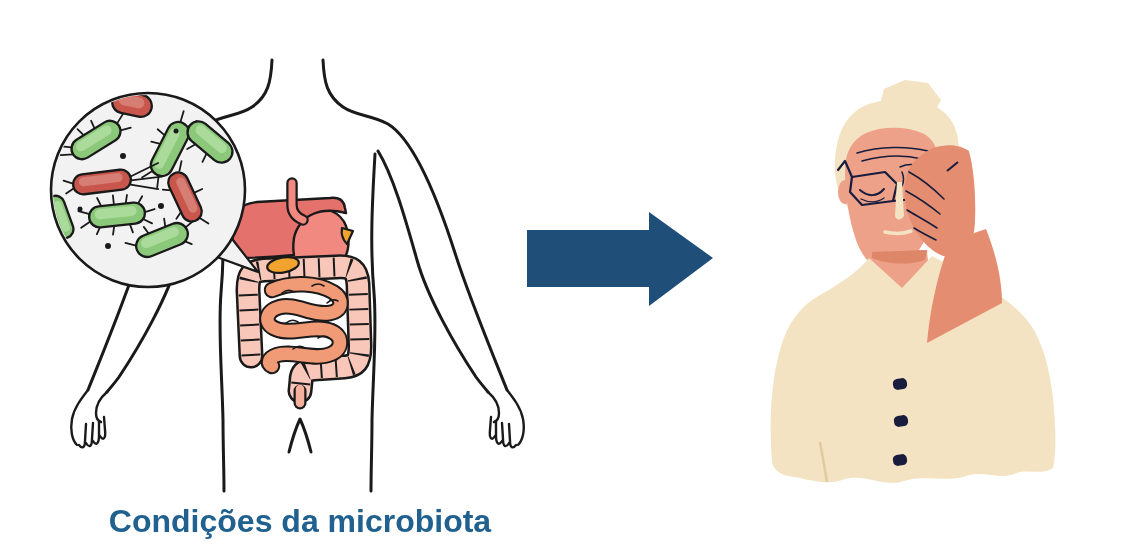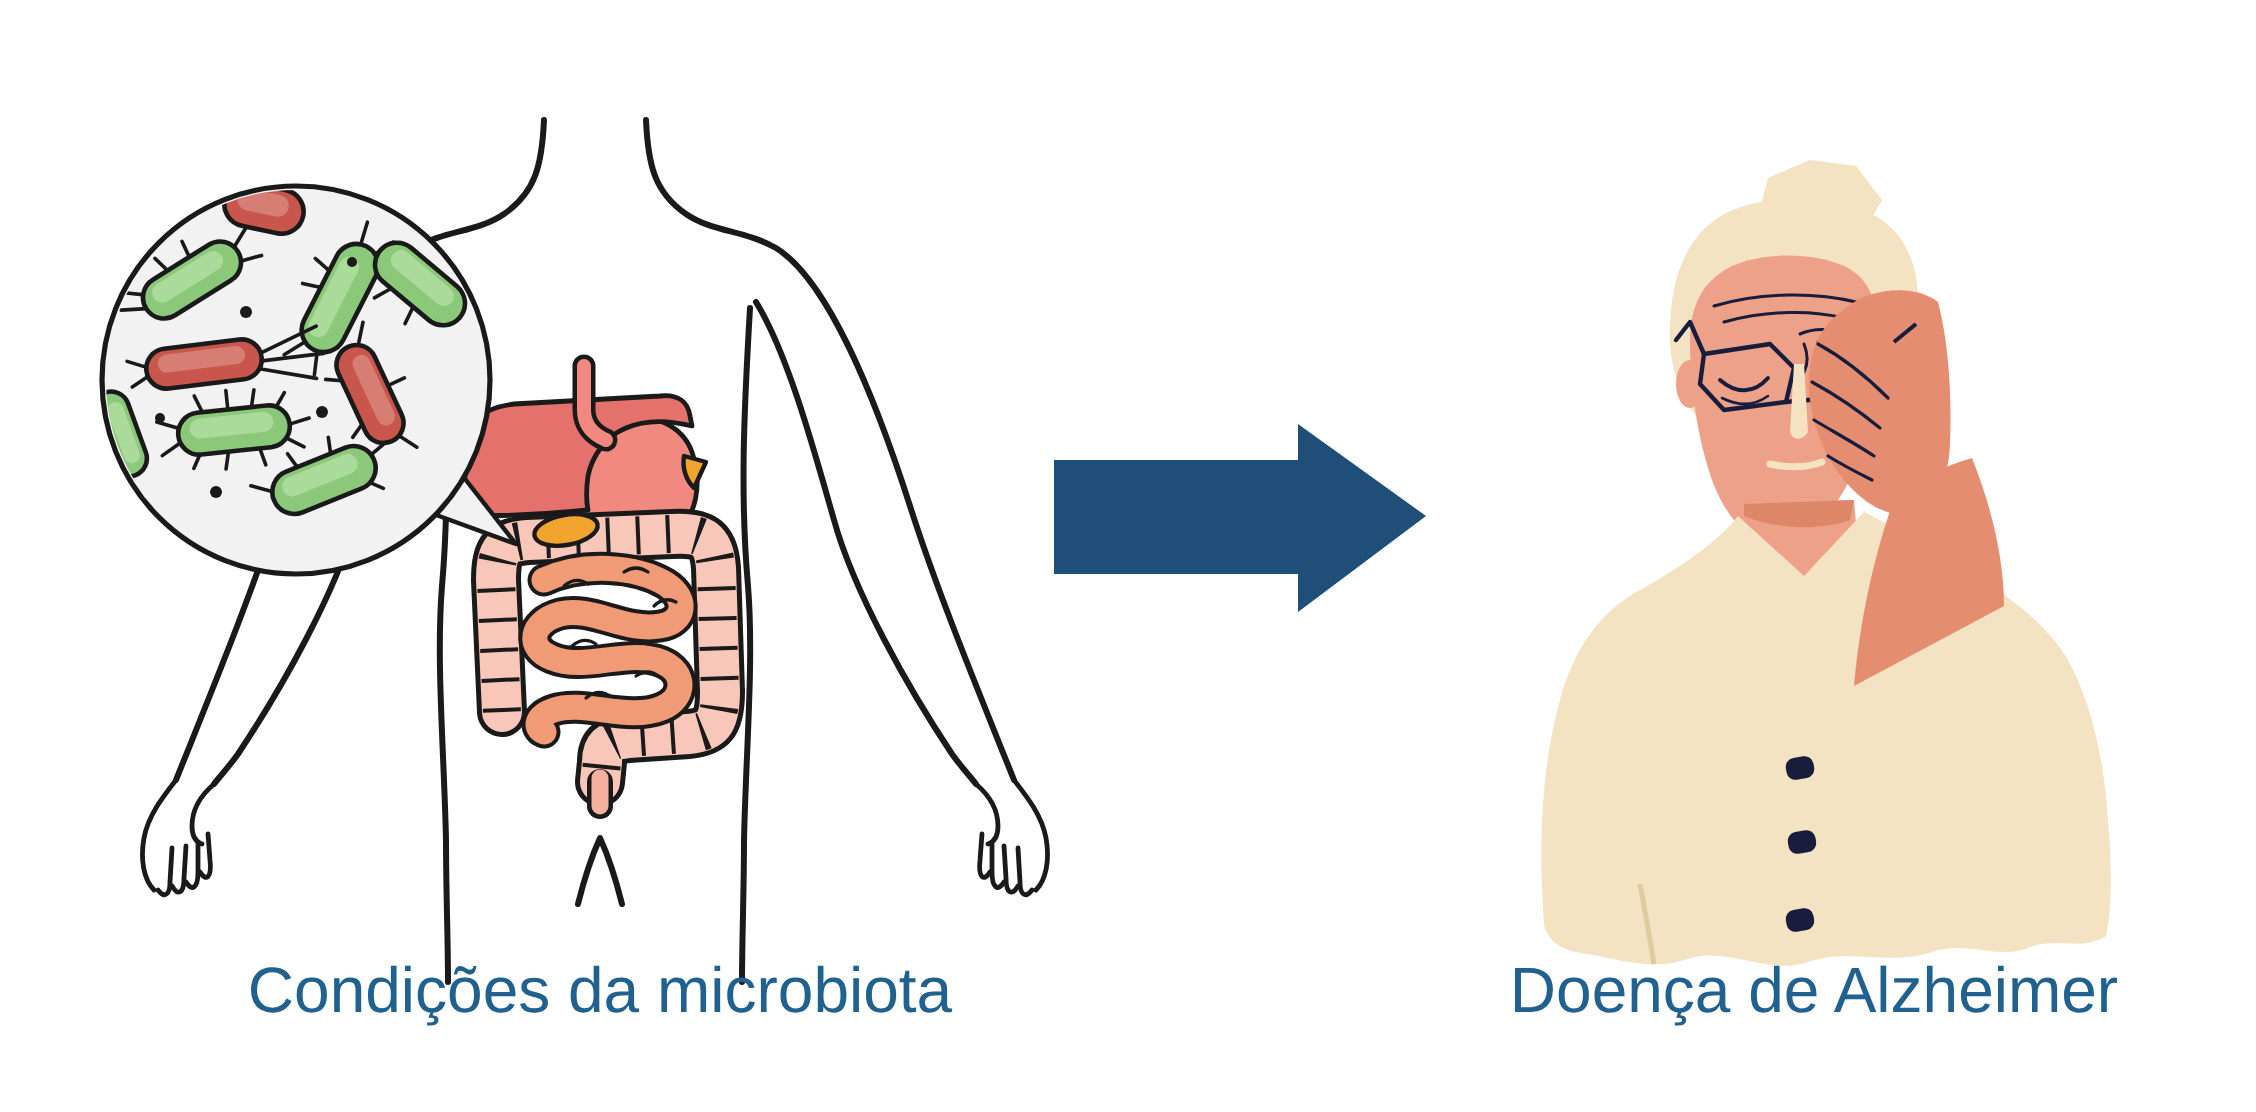--- a/index.html
+++ b/index.html
@@ -2,22 +2,22 @@
 <html style="--caption: #21618f; --arrow: #1f4e79; --outline: #1a1a1a; --lens-bg: #f2f2f2; --bact-green: #8bc87a; --bact-green-hi: #abdb9b; --bact-red: #c8564d; --bact-red-hi: #d67e73; --liver: #e4716c; --stomach: #f28981; --gall: #f0a42e; --colon: #f9c7b9; --ileum: #f09a76; --rectum: #f5b09e; --skin: #eda189; --skin-hand: #e58d70; --skin-shadow: #dd8668; --cream: #f3e3c2; --crease: #e0cba0; --navy: #181d3d;"><head>
 <meta charset="utf-8">
 <style>
   html,body{margin:0;padding:0;background:#ffffff;}
   .stage{
     position:relative;width:1128px;height:556px;background:#ffffff;
     overflow:hidden;font-family:"Liberation Sans",sans-serif;
   }
   .stage svg{position:absolute;left:0;top:0;}
   .caption{
-    position:absolute;top:476px;transform:translateX(-50%);
-    font-weight:400;font-size:32px;line-height:1.2;white-space:nowrap;
+    position:absolute;top:502px;transform:translateX(-50%);
+    font-weight:700;font-size:32px;line-height:1.2;white-space:nowrap;
     color:var(--caption,#21618f);
   }
   .caption-left{left:300px;}
   .caption-right{left:907px;}
 </style>
 </head>
 <body>
 
 <div class="stage">
   <svg width="1128" height="556" viewBox="0 0 1128 556">
@@ -247,14 +247,13 @@
       <path fill="none" stroke="var(--navy)" stroke-width="2" d="M 947,171 L 958,162"></path>
       <g fill="var(--navy)">
         <rect x="-7" y="-5.5" width="14" height="11" rx="4.5" transform="translate(900,384) rotate(-10)"></rect>
         <rect x="-7" y="-5.5" width="14" height="11" rx="4.5" transform="translate(901,421) rotate(-10)"></rect>
         <rect x="-7" y="-5.5" width="14" height="11" rx="4.5" transform="translate(900,460) rotate(-10)"></rect>
       </g>
     </g>
   </svg>
 
   <div class="caption caption-left">Condições da microbiota</div>
-  <div class="caption caption-right">Doença de Alzheimer</div>
 </div>
 
 </body></html>

